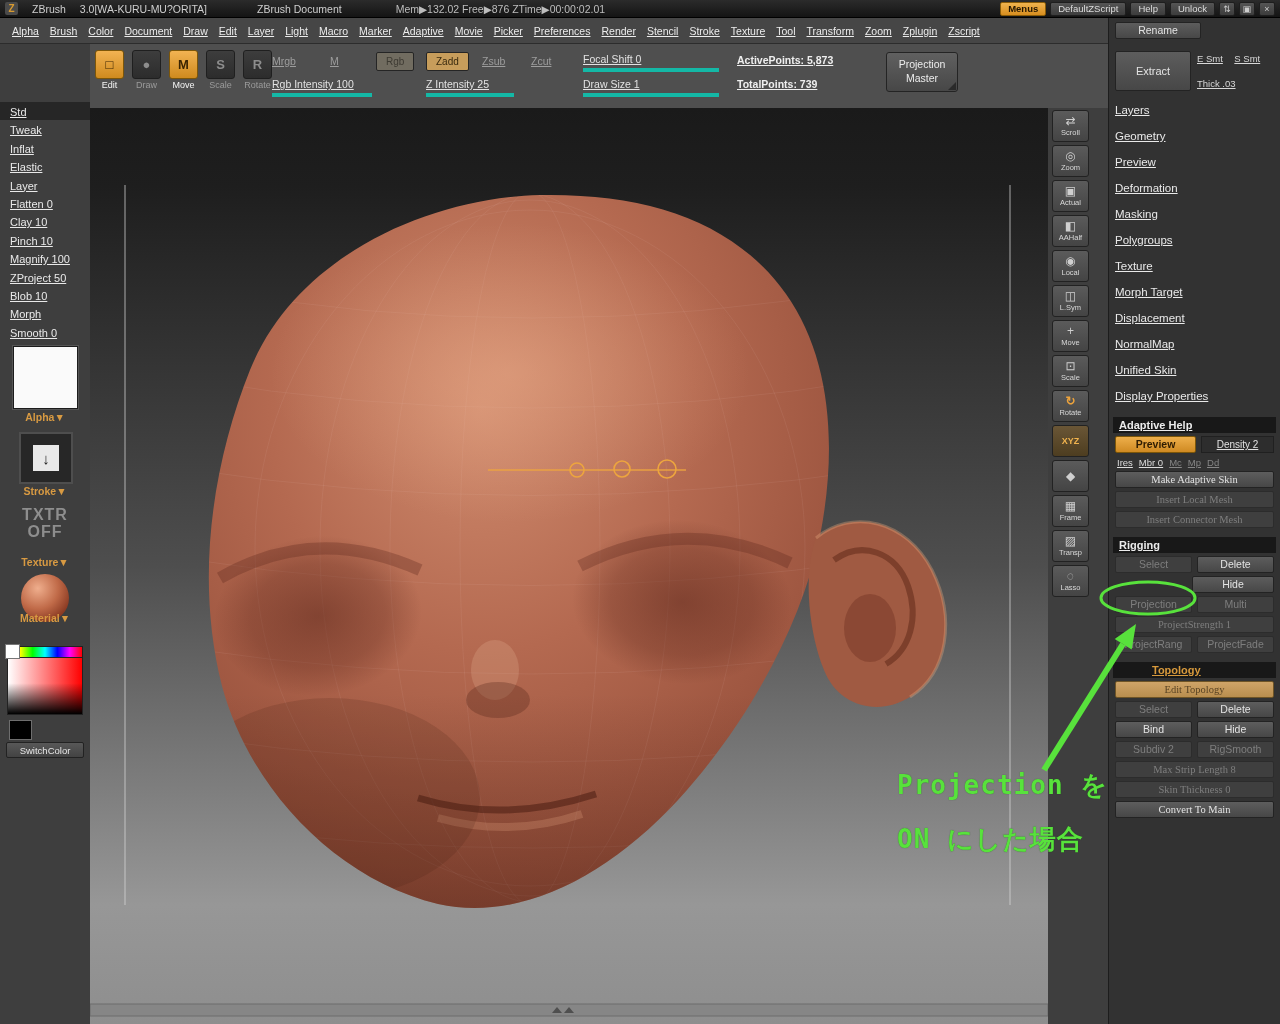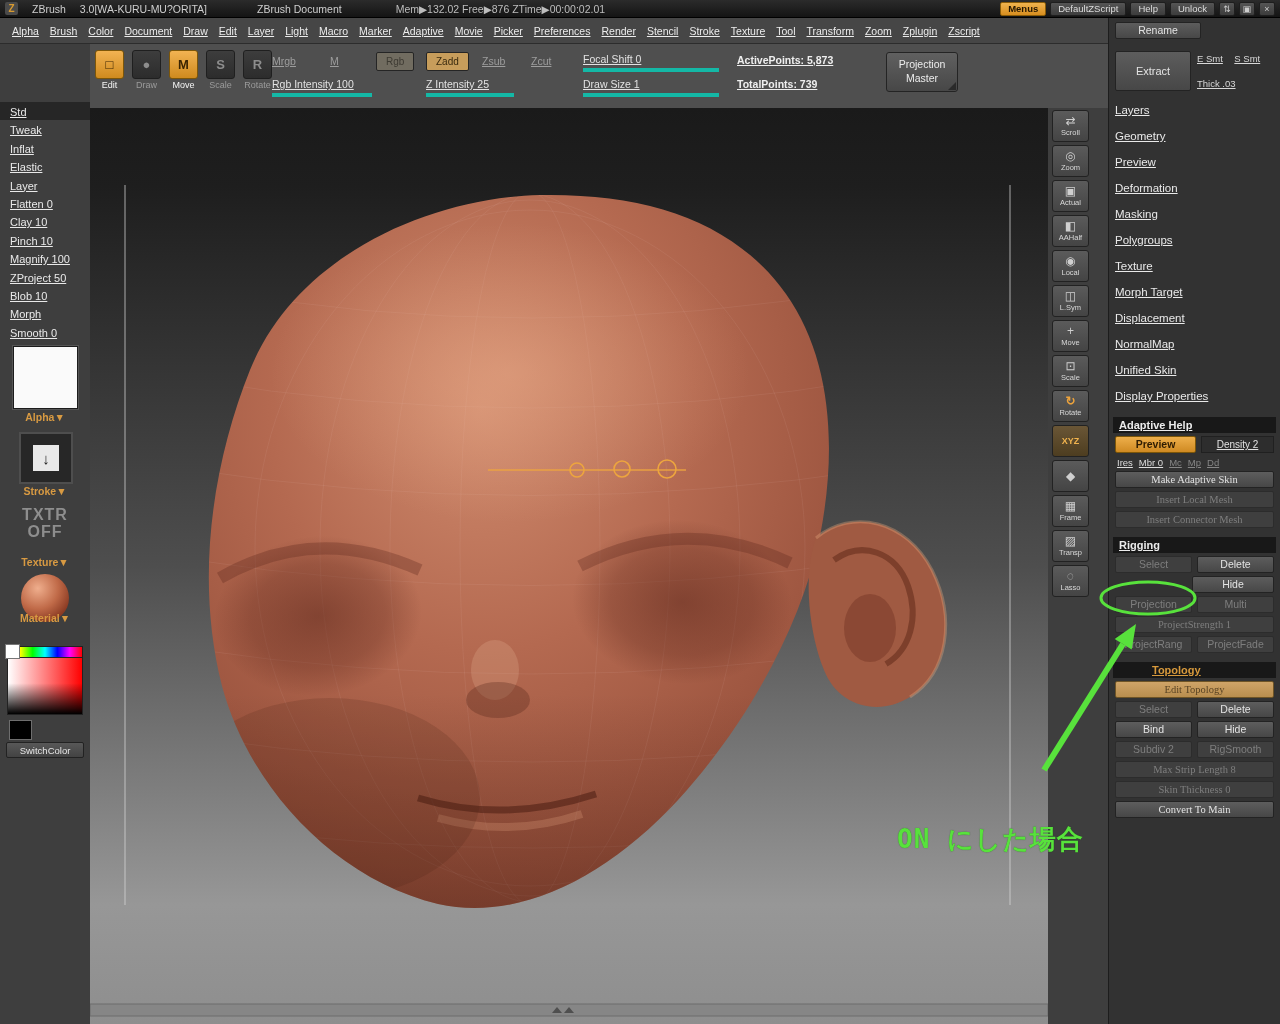--- a/index.html
+++ b/index.html
@@ -550,15 +550,16 @@
       <button class="btn full disabled">Skin Thickness 0</button>
       <button class="btn full">Convert To Main</button>
     </div>
   </div>
 
   <svg class="overlay" width="1280" height="1024" viewBox="0 0 1280 1024">
     <ellipse cx="1148" cy="598" rx="47" ry="16" fill="none" stroke="#58e23c" stroke-width="3"></ellipse>
     <line x1="1044" y1="770" x2="1123" y2="644" stroke="#58e23c" stroke-width="6"></line>
     <polygon points="1136,624 1131.7,649.6 1114.7,639.0" fill="#58e23c"></polygon>
   </svg>
+  <div class="annot-text annot-1">Projection を</div>
   <div class="annot-text annot-2">ON にした場合</div>
 
 </div>
 
 </body></html>

